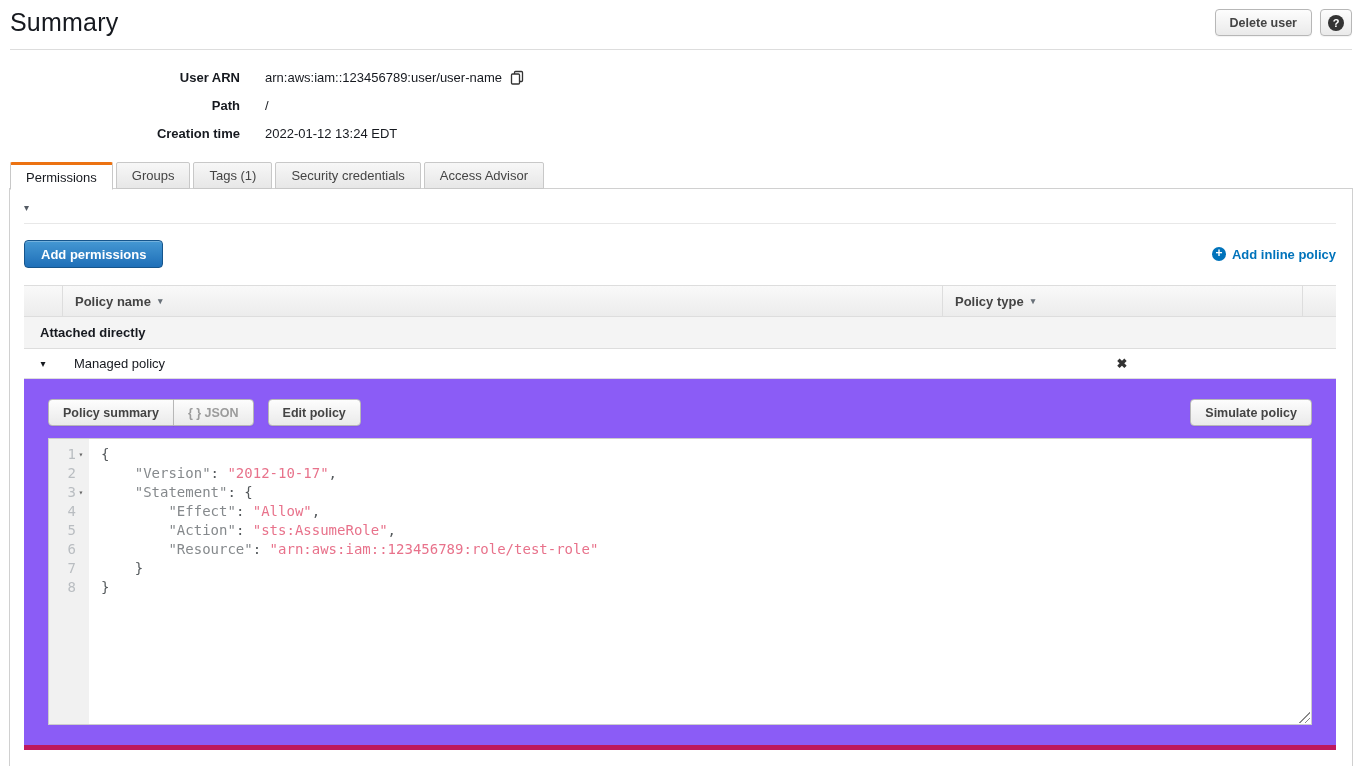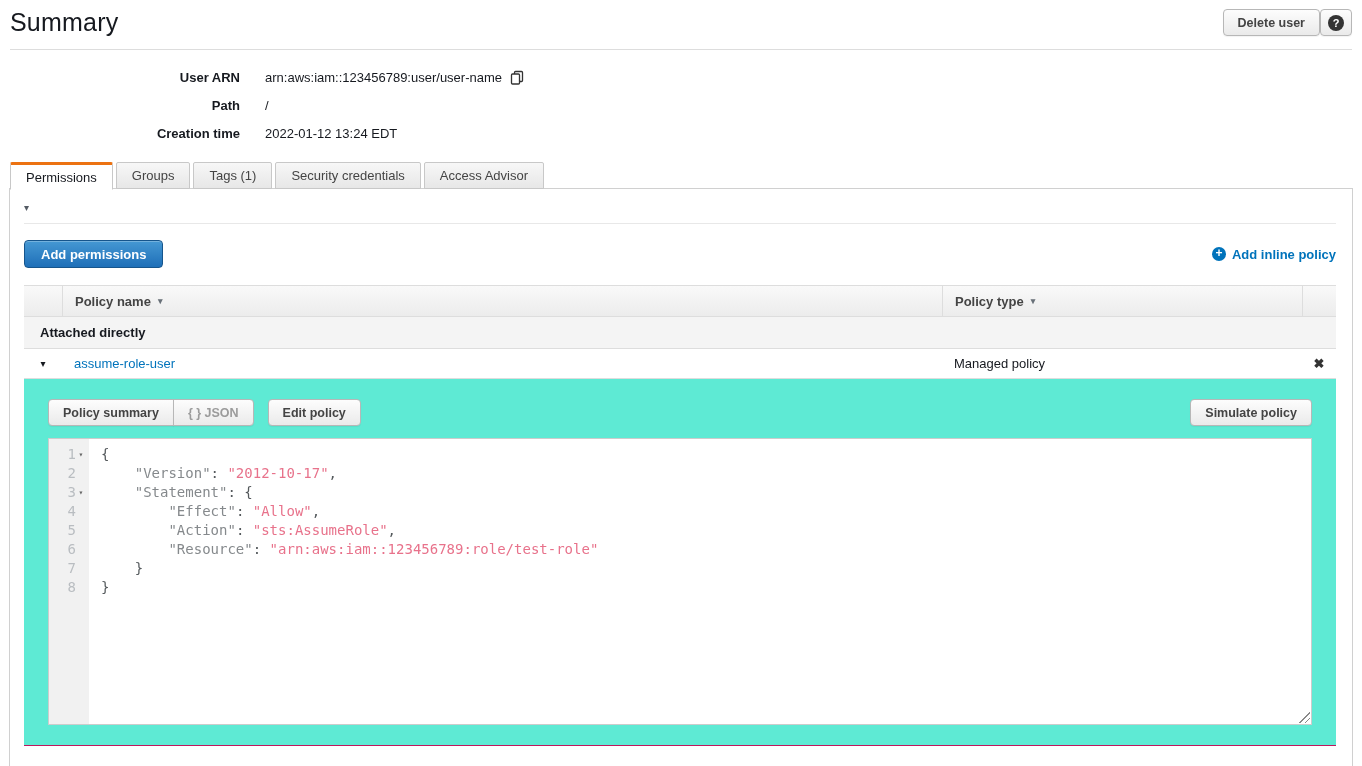--- a/index.html
+++ b/index.html
@@ -3,21 +3,21 @@
 <meta charset="utf-8">
 <style>
   * { box-sizing: border-box; margin: 0; padding: 0; }
   html, body { width: 1362px; height: 766px; overflow: hidden; background: #fff; }
   body { font-family: "Liberation Sans", sans-serif; color: #16191f; }
 
   
   .header-wrap { margin: 0 10px; border-bottom: 1px solid #ddd; padding: 8px 0 12px 0;
                  display: flex; justify-content: space-between; align-items: center; }
   .page-title { font-size: 25px; font-weight: 500; color: #16191f; letter-spacing: .2px; }
-  .header-actions { display: flex; align-items: center; border-radius: 6px; }
+  .header-actions { display: flex; gap: 8px; align-items: center; border-radius: 6px; }
   .btn-gray {
     display: inline-flex; align-items: center; justify-content: center;
     height: 27px; padding: 0 14px; font-size: 12.5px; font-weight: bold; color: #444;
     background: linear-gradient(180deg, #fdfdfd, #eaeaea); border: 1px solid #b7b7b7;
     border-radius: 4px; cursor: pointer; box-shadow: 0 1px 1px rgba(0,0,0,.05);
     font-family: "Liberation Sans", sans-serif;
   }
   .btn-help { width: 32px; padding: 0; }
   .help-circle { display: inline-block; width: 16px; height: 16px; border-radius: 50%;
                  background: #333; color: #fff; font-size: 11px; font-weight: bold;
@@ -68,21 +68,21 @@
   .t-group { height: 32px; display: flex; align-items: center; padding-left: 16px;
              background: #f4f4f4; border-bottom: 1px solid #ddd; font-weight: bold; }
   .t-row { display: grid; grid-template-columns: 38px 1fr 360px 34px; height: 30px;
            background: #fff; border-bottom: 1px solid #ddd; align-items: center; }
   .t-row .expander { text-align: center; font-size: 10px; color: #16191f; cursor: pointer; }
   .policy-link { color: var(--link, #0073bb); cursor: pointer; text-decoration: none; padding-left: 12px; }
   .policy-type { padding-left: 12px; color: #16191f; }
   .remove-x { text-align: center; font-size: 13px; font-weight: bold; color: #333; cursor: pointer; }
 
   
-  .detail { background: #5eead4; border-bottom: 1px solid #be185d; padding: 20px 24px; }
+  .detail { background: #8b5cf6; border-bottom: 5px solid #be185d; padding: 20px 24px; }
   .detail-buttons { display: flex; align-items: center; }
   .seg .btn-gray { border-radius: 0; }
   .seg .btn-gray:first-child { border-radius: 4px 0 0 4px; }
   .seg .btn-gray:last-child { border-radius: 0 4px 4px 0; margin-left: -1px; }
   .btn-muted { color: #9b9b9b !important; }
   .gap14 { margin-left: 14px; }
   .spacer { flex: 1; }
 
   .editor { margin-top: 12px; height: 287px; border: 1px solid #ccc; background: #fff;
             display: flex; position: relative; font-family: "DejaVu Sans Mono", monospace;
@@ -168,21 +168,20 @@
           <div class="cell">
             <span>Policy type</span>
             <span class="sort-caret">▾</span>
           </div>
           <div class="cell"></div>
         </div>
       <div class="t-group">Attached directly</div>
       <div id="table-rows">
           <div class="t-row">
             <div class="expander">▾</div>
-            <a class="policy-link">assume-role-user</a>
             <div class="policy-type">Managed policy</div>
             <div class="remove-x">✖</div>
           </div>
         </div>
 
       <div class="detail">
         <div class="detail-buttons">
           <span class="seg" id="seg-buttons"><button class="btn-gray">Policy summary</button><button class="btn-gray btn-muted">{ } JSON</button></span>
           <button class="btn-gray gap14">Edit policy</button>
           <span class="spacer"></span>

